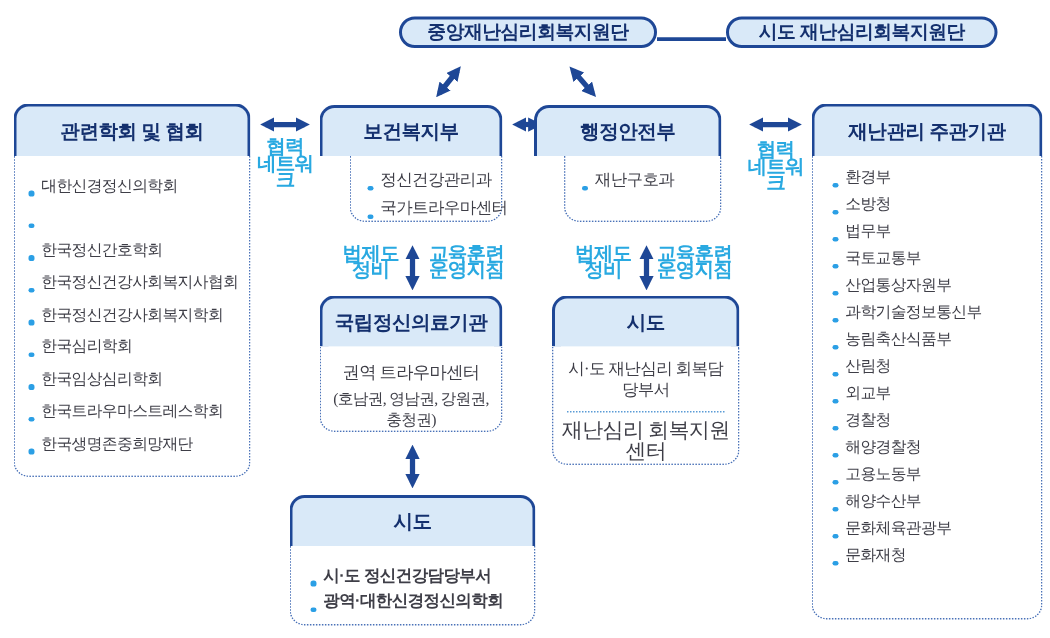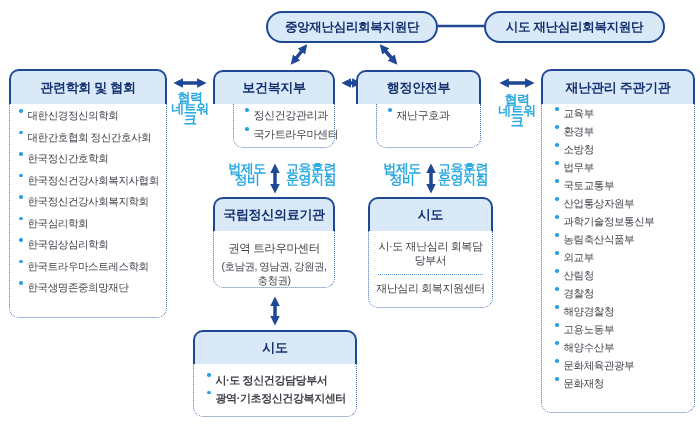--- a/index.html
+++ b/index.html
@@ -11,56 +11,56 @@
     --dot:#2b9fe5;
     --dotted:#4a72b8;
   }
   html,body{margin:0;padding:0;background:#fff;}
   .canvas{
     position:relative;width:700px;height:425px;background:#ffffff;overflow:hidden;
     font-family:"Liberation Sans","DejaVu Sans",sans-serif;
   }
   
   .pill{
-    position:absolute;box-sizing:border-box;height:32px;
+    position:absolute;box-sizing:border-box;height:21px;
     border:2.5px solid var(--blue);border-radius:16px;background:var(--light);
     display:flex;align-items:center;justify-content:center;
     font-size:12.5px;font-weight:bold;color:var(--navy);letter-spacing:-0.3px;
   }
   
   .org-box{position:absolute;box-sizing:border-box;display:flex;flex-direction:column;}
   .box-header{
     box-sizing:border-box;height:34px;flex:0 0 34px;
     border:2.5px solid var(--blue);border-bottom:none;border-radius:10px 10px 0 0;
     background:var(--light);
     display:flex;align-items:center;justify-content:center;
     font-size:13px;font-weight:bold;color:var(--navy);letter-spacing:-0.3px;
   }
   .box-body{
     box-sizing:border-box;flex:1;background:#fff;
     border:1.5px dotted var(--dotted);border-top:none;border-radius:0 0 10px 10px;
     color:var(--text);
   }
-  .row{display:flex;align-items:flex-start;white-space:nowrap;letter-spacing:-0.4px;}
+  .row{display:flex;align-items:flex-end;white-space:nowrap;letter-spacing:-0.4px;}
   .dot{width:3.5px;height:3.5px;border-radius:50%;background:var(--dot);flex:0 0 3.5px;margin-right:5px;}
   
   .assoc .box-body{padding:5px 2px 0 9px;}
   .assoc .row{height:21.5px;font-size:10.5px;}
   .agency .box-body{padding:3px 2px 0 13px;}
   .agency .row{height:18px;font-size:10.5px;}
   .ministry .box-body{padding:4px 2px 0 11px;margin-left:20px;}
   .ministry .row{height:19px;font-size:11px;}
   .sido-b .box-body{padding:9px 2px 0 13px;}
   .sido-b .row{height:17.5px;font-size:11px;font-weight:bold;}
   
-  .center-body{text-align:center;}
+  .center-body{text-align:center;font-family:Liberation Serif, serif;}
   .nm-line1{margin-top:10px;font-size:11.5px;letter-spacing:-0.4px;}
   .nm-line2{margin-top:4px;padding:0 5px;font-size:10.5px;line-height:13.5px;letter-spacing:-0.5px;}
   .sect{padding:8px 5px 7px;font-size:11px;line-height:14px;letter-spacing:-0.4px;}
-  .sect2{padding:6px 5px 0;font-size:11px;line-height:14px;letter-spacing:-0.4px;}
+  .sect2{padding:6px 5px 0;font-size:14px;line-height:14px;letter-spacing:-0.4px;}
   .divider{margin:0 9px;border-top:1.6px dotted #5b9bd5;height:0;}
   
   .flow-label{
     position:absolute;text-align:center;font-size:13px;font-weight:bold;color:var(--cyan);
     line-height:11px;white-space:pre-line;letter-spacing:-0.5px;
   }
   .arrow-layer{position:absolute;left:0;top:0;width:700px;height:425px;pointer-events:none;}
 </style>
 </head>
 <body>
@@ -110,21 +110,20 @@
     </div>
     <div class="box-body">
 
         <div class="row">
           <span class="dot"></span>
           <span>대한신경정신의학회</span>
         </div>
 
         <div class="row">
           <span class="dot"></span>
-          <span>대한간호협회 정신간호사회</span>
         </div>
 
         <div class="row">
           <span class="dot"></span>
           <span>한국정신간호학회</span>
         </div>
 
         <div class="row">
           <span class="dot"></span>
           <span>한국정신건강사회복지사협회</span>
@@ -187,24 +186,20 @@
         </div>
       </div>
   </div>
 
   <div class="org-box agency" style="left:541px;top:69px;width:154px;height:344px;">
     <div class="box-header" style="flex-basis:35px;height:35px;">
       <span>재난관리 주관기관</span>
     </div>
     <div class="box-body">
 
-        <div class="row">
-          <span class="dot"></span>
-          <span>교육부</span>
-        </div>
 
         <div class="row">
           <span class="dot"></span>
           <span>환경부</span>
         </div>
 
         <div class="row">
           <span class="dot"></span>
           <span>소방청</span>
         </div>
@@ -230,26 +225,26 @@
           <span>과학기술정보통신부</span>
         </div>
 
         <div class="row">
           <span class="dot"></span>
           <span>농림축산식품부</span>
         </div>
 
         <div class="row">
           <span class="dot"></span>
+          <span>산림청</span>
+        </div>
+
+        <div class="row">
+          <span class="dot"></span>
           <span>외교부</span>
-        </div>
-
-        <div class="row">
-          <span class="dot"></span>
-          <span>산림청</span>
         </div>
 
         <div class="row">
           <span class="dot"></span>
           <span>경찰청</span>
         </div>
 
         <div class="row">
           <span class="dot"></span>
           <span>해양경찰청</span>
@@ -304,18 +299,18 @@
     </div>
     <div class="box-body">
 
         <div class="row">
           <span class="dot"></span>
           <span>시·도 정신건강담당부서</span>
         </div>
 
         <div class="row">
           <span class="dot"></span>
-          <span>광역·기초정신건강복지센터</span>
+          <span>광역·대한신경정신의학회</span>
         </div>
       </div>
   </div>
 
 </div>
 
 </body></html>

